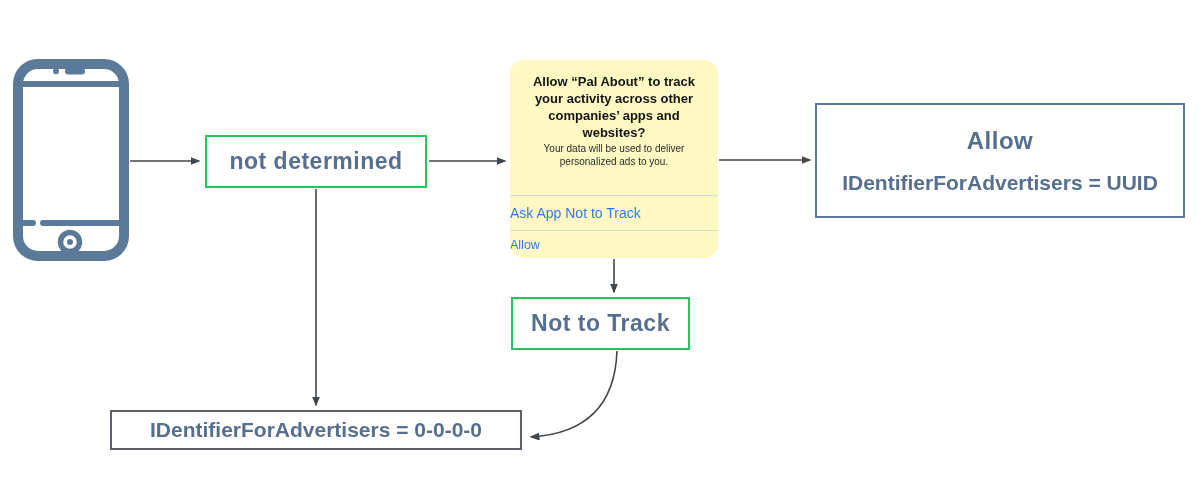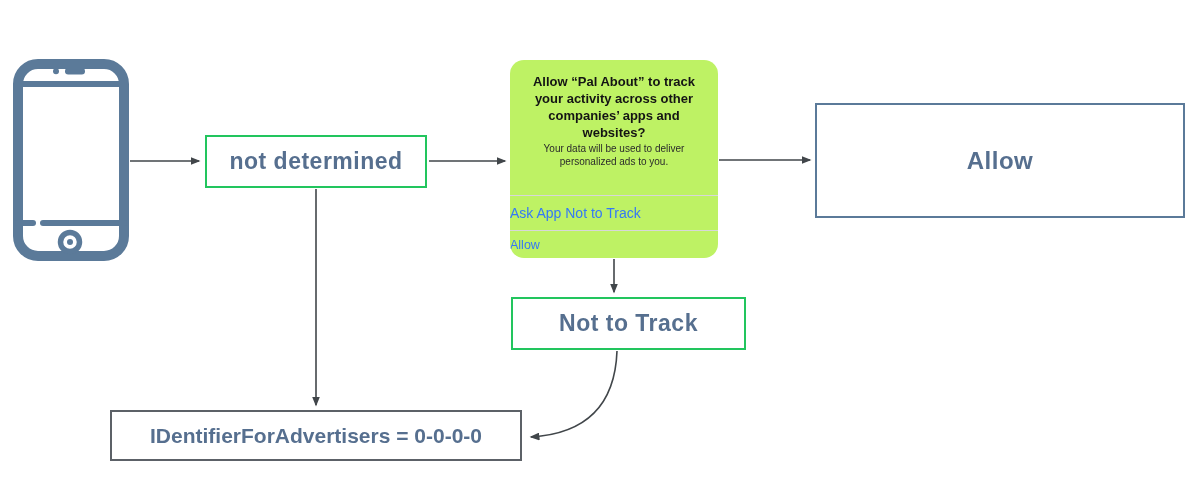--- a/index.html
+++ b/index.html
@@ -19,33 +19,33 @@
     display:flex;align-items:center;justify-content:center;
     box-sizing:border-box;
     color:#566f8f;
     text-align:center;
   }
   .node-slate{border:2px solid #22c55e;}
   .node-steel{border:2px solid #5b7a99;}
   .node-gray{border:2px solid #5c6167;}
 
   #not-determined{left:205px;top:135px;width:222px;height:53px;font-size:23px;font-weight:700;letter-spacing:.5px;}
-  #not-to-track{left:511px;top:297px;width:235px;height:53px;font-size:23px;font-weight:700;letter-spacing:.5px;}
-  #zero-idfa{left:110px;top:410px;width:412px;height:51px;font-size:21px;font-weight:700;}
+  #not-to-track{left:511px;top:297px;width:179px;height:53px;font-size:23px;font-weight:700;letter-spacing:.5px;}
+  #zero-idfa{left:110px;top:410px;width:412px;height:40px;font-size:21px;font-weight:700;}
   #allow-result{
     left:815px;top:103px;width:370px;height:115px;
     flex-direction:column;justify-content:center;gap:16px;
   }
   #allow-result .allow-title{font-size:24px;font-weight:700;letter-spacing:.5px;}
   #allow-result .allow-detail{font-size:21px;font-weight:700;}
 
   
   .ios-dialog{
     position:absolute;left:510px;top:60px;width:208px;height:198px;
-    background:#bef264;border-radius:14px;
+    background:#fef9c3;border-radius:14px;
     display:flex;flex-direction:column;
     box-sizing:border-box;
     overflow:hidden;
   }
   .ios-dialog .dlg-body{flex:1;padding:13px 12px 6px 12px;}
   .ios-dialog .dlg-title{
     font-size:13px;font-weight:700;color:#141414;
     line-height:1.32;text-align:center;
   }
   .ios-dialog .dlg-subtitle{
@@ -108,20 +108,21 @@
       <span>Ask App Not to Track</span>
     </div>
     <div class="hairline"></div>
     <div class="dlg-btn dlg-btn-secondary">
       <span>Allow</span>
     </div>
   </div>
 
   <div class="node node-steel" id="allow-result">
     <div class="allow-title">Allow</div>
+    <div class="allow-detail">IDentifierForAdvertisers = UUID</div>
   </div>
 
   <div class="node node-slate" id="not-to-track">
     <span>Not to Track</span>
   </div>
 
   <div class="node node-gray" id="zero-idfa">
     <span>IDentifierForAdvertisers = 0-0-0-0</span>
   </div>
 

